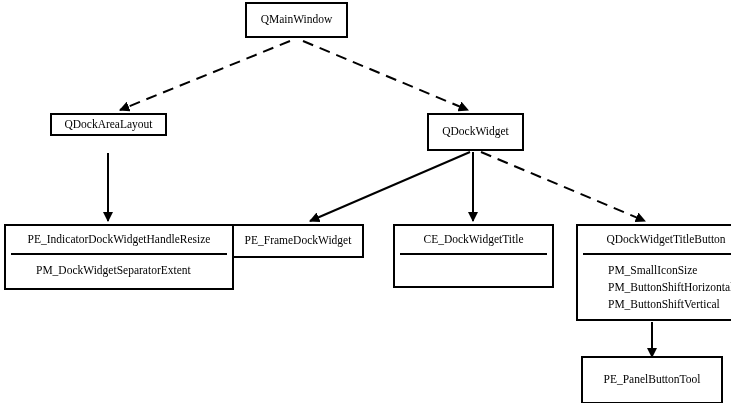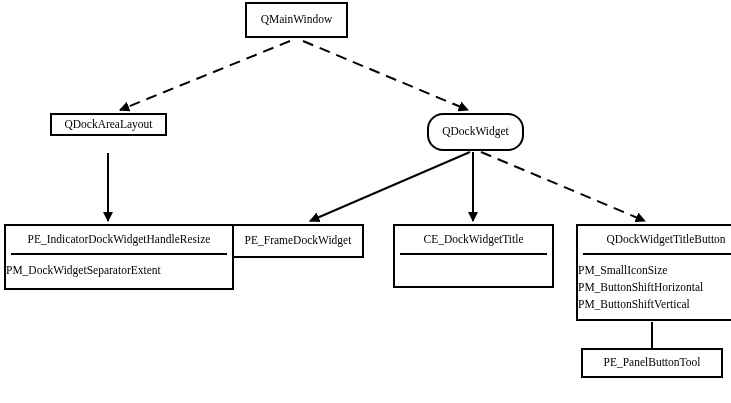--- a/index.html
+++ b/index.html
@@ -46,24 +46,25 @@
   .compartment-title {
     padding: 8px 8px 7px 8px;
     position: relative;
   }
   .compartment-sep {
     height: 0;
     border-top: 2px solid #000000;
     margin: 0 5px;
   }
   .compartment-body {
-    padding: 8px 10px 8px 0;
+    padding: 8px 10px 8px 10px;
     display: flex;
     flex-direction: column;
     gap: 3px;
+    margin-left: 20px;
   }
   .attr-line {
     font-size: 11.5px;
     line-height: 1.22;
     color: #000000;
     white-space: nowrap;
     text-align: left;
   }
 </style>
 </head>
@@ -88,21 +89,21 @@
       </g>
   </svg>
 
   <div id="node-layer">
       <div class="node simple-node" style="left: 245px; top: 2px; width: 103px; height: 36px;">
         <div class="node-title">QMainWindow</div>
       </div>
       <div class="node simple-node" style="left: 50px; top: 113px; width: 117px; height: 23px;">
         <div class="node-title">QDockAreaLayout</div>
       </div>
-      <div class="node simple-node" style="left: 427px; top: 113px; width: 97px; height: 38px; border-radius: 16px;">
+      <div class="node simple-node" style="left: 427px; top: 113px; width: 97px; height: 38px;">
         <div class="node-title">QDockWidget</div>
       </div>
       <div class="node " style="left: 4px; top: 224px; width: 230px; height: 66px;">
         <div class="node-title compartment-title">PE_IndicatorDockWidgetHandleResize</div>
         <div class="compartment-sep"></div>
         <div class="compartment-body">
           <div class="attr-line">PM_DockWidgetSeparatorExtent</div>
         </div>
       </div>
       <div class="node simple-node" style="left: 232px; top: 224px; width: 132px; height: 34px;">
@@ -114,18 +115,18 @@
       </div>
       <div class="node " style="left: 576px; top: 224px; width: 180px; height: 97px;">
         <div class="node-title compartment-title">QDockWidgetTitleButton</div>
         <div class="compartment-sep"></div>
         <div class="compartment-body">
           <div class="attr-line">PM_SmallIconSize</div>
           <div class="attr-line">PM_ButtonShiftHorizontal</div>
           <div class="attr-line">PM_ButtonShiftVertical</div>
         </div>
       </div>
-      <div class="node simple-node" style="left: 581px; top: 348px; width: 142px; height: 30px;">
+      <div class="node simple-node" style="left: 581px; top: 356px; width: 142px; height: 48px;">
         <div class="node-title">PE_PanelButtonTool</div>
       </div>
     </div>
 
 </div>
 
 </body></html>

